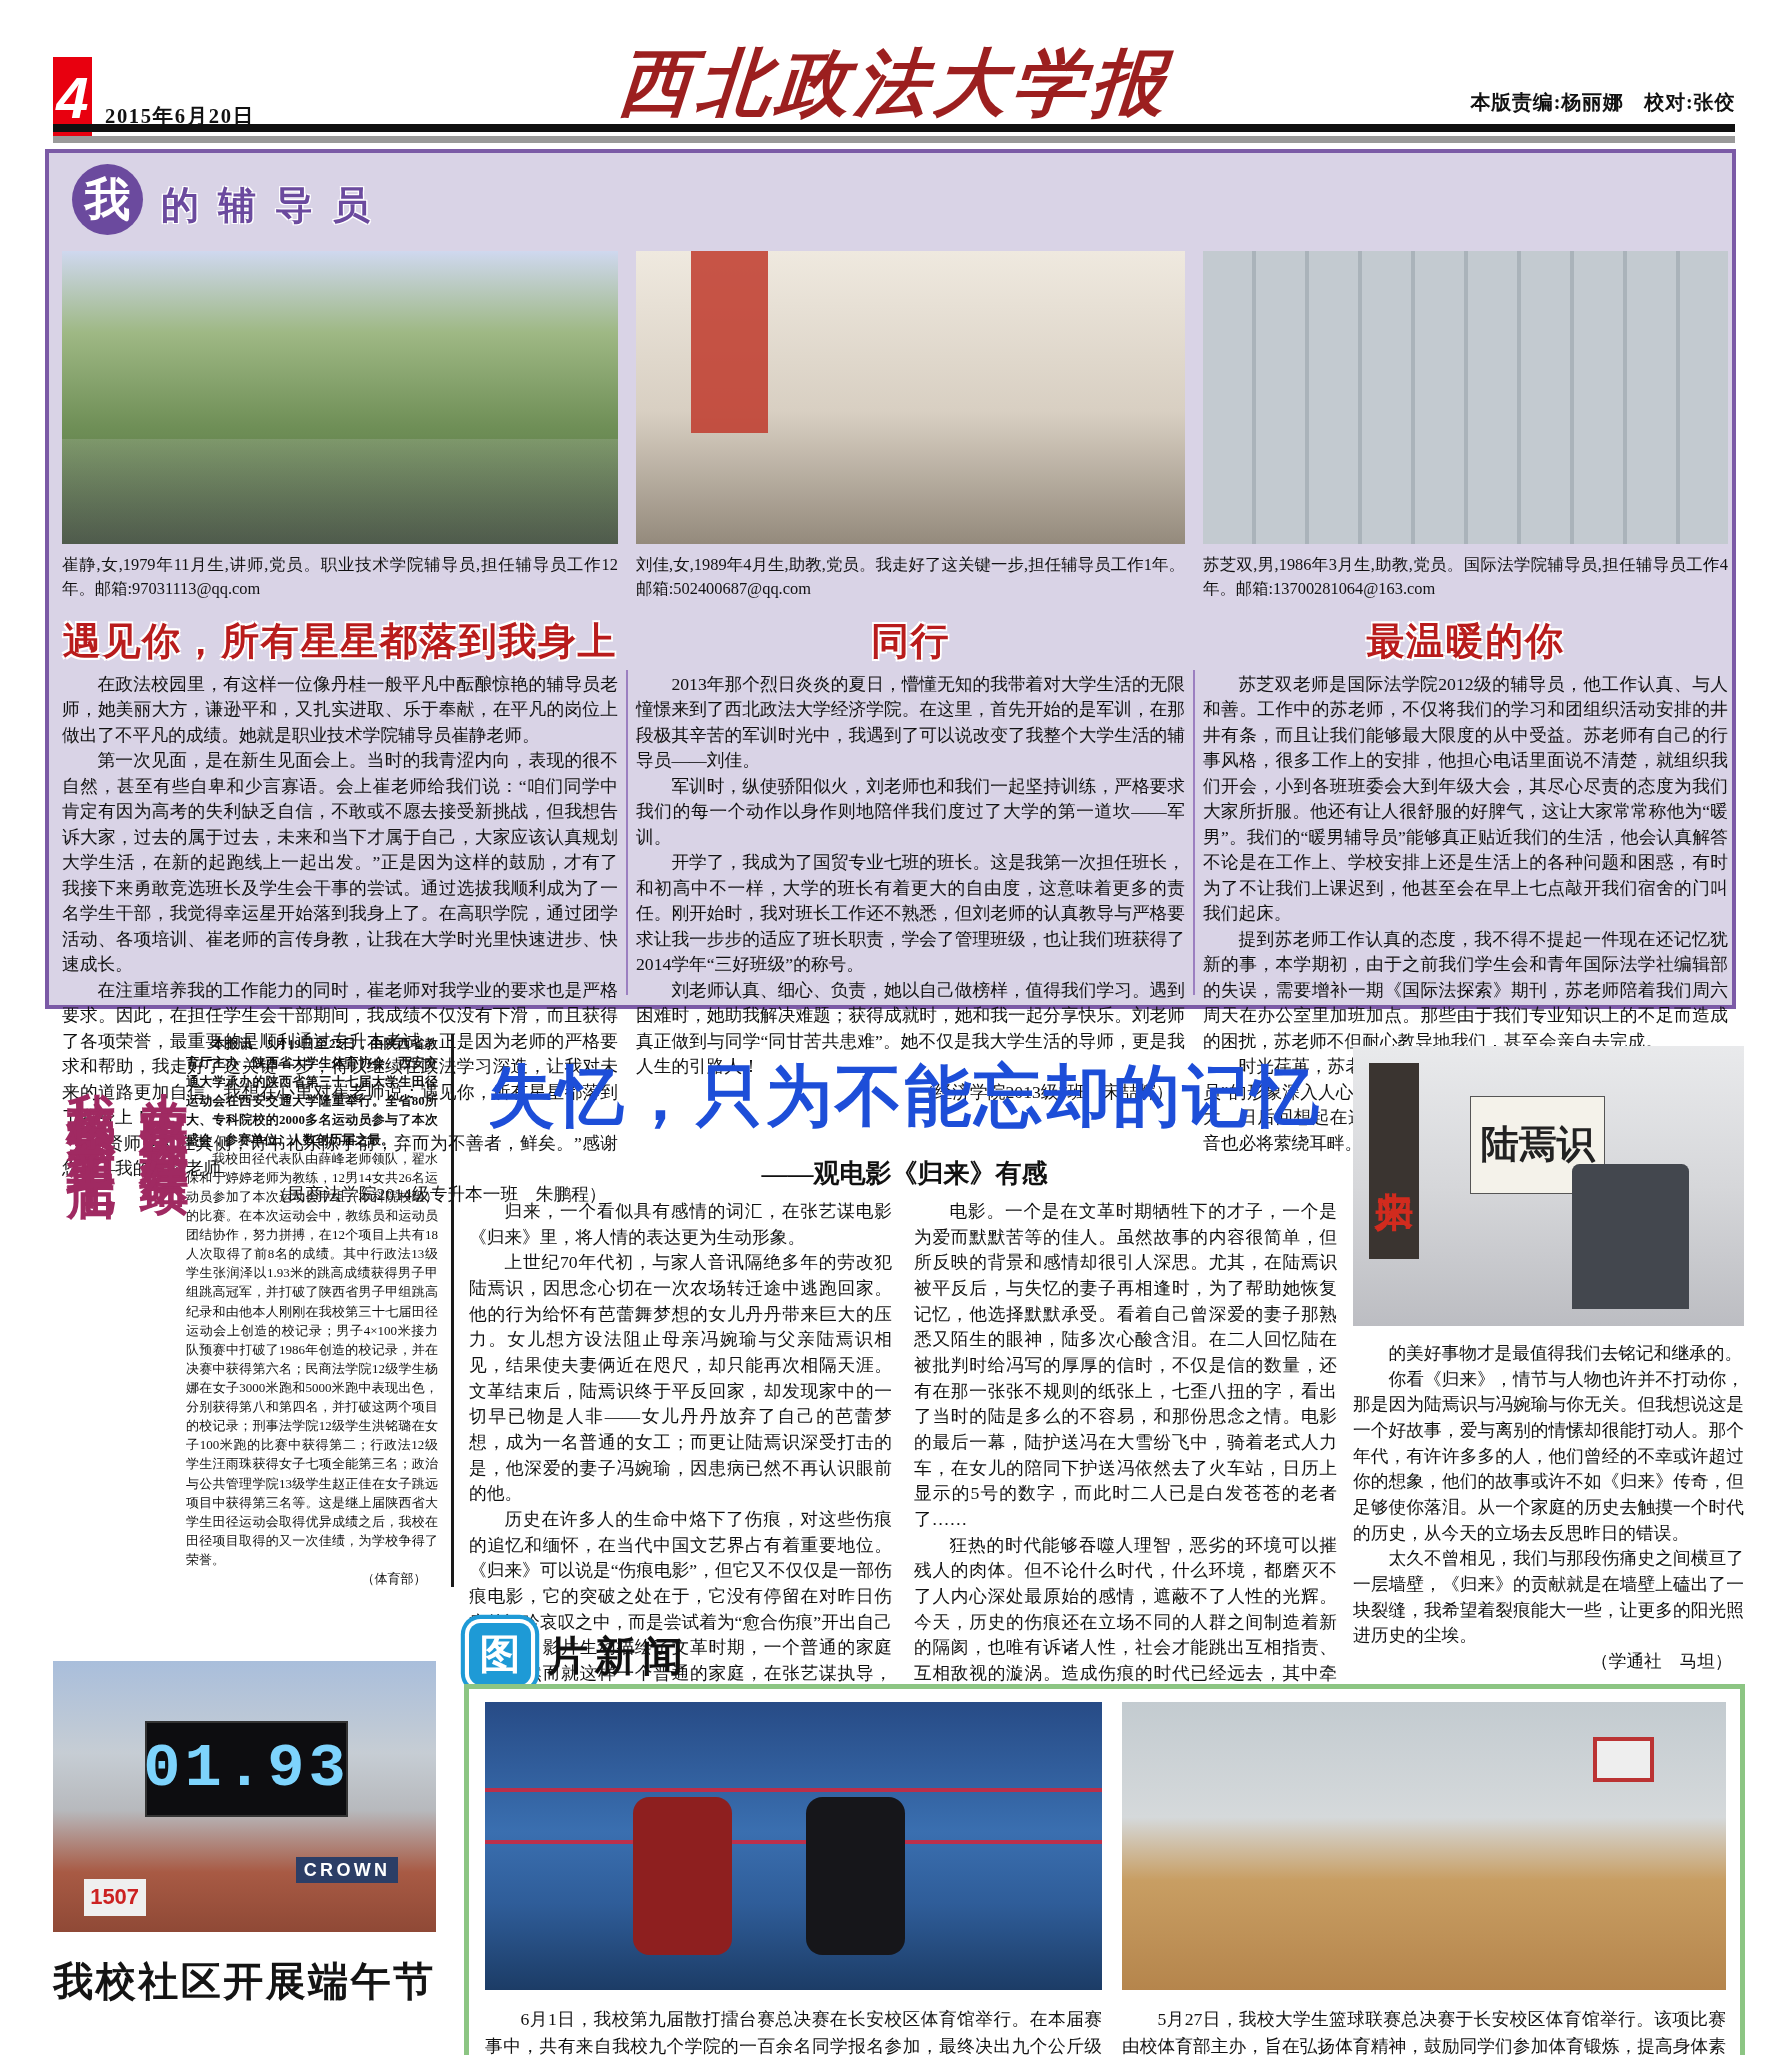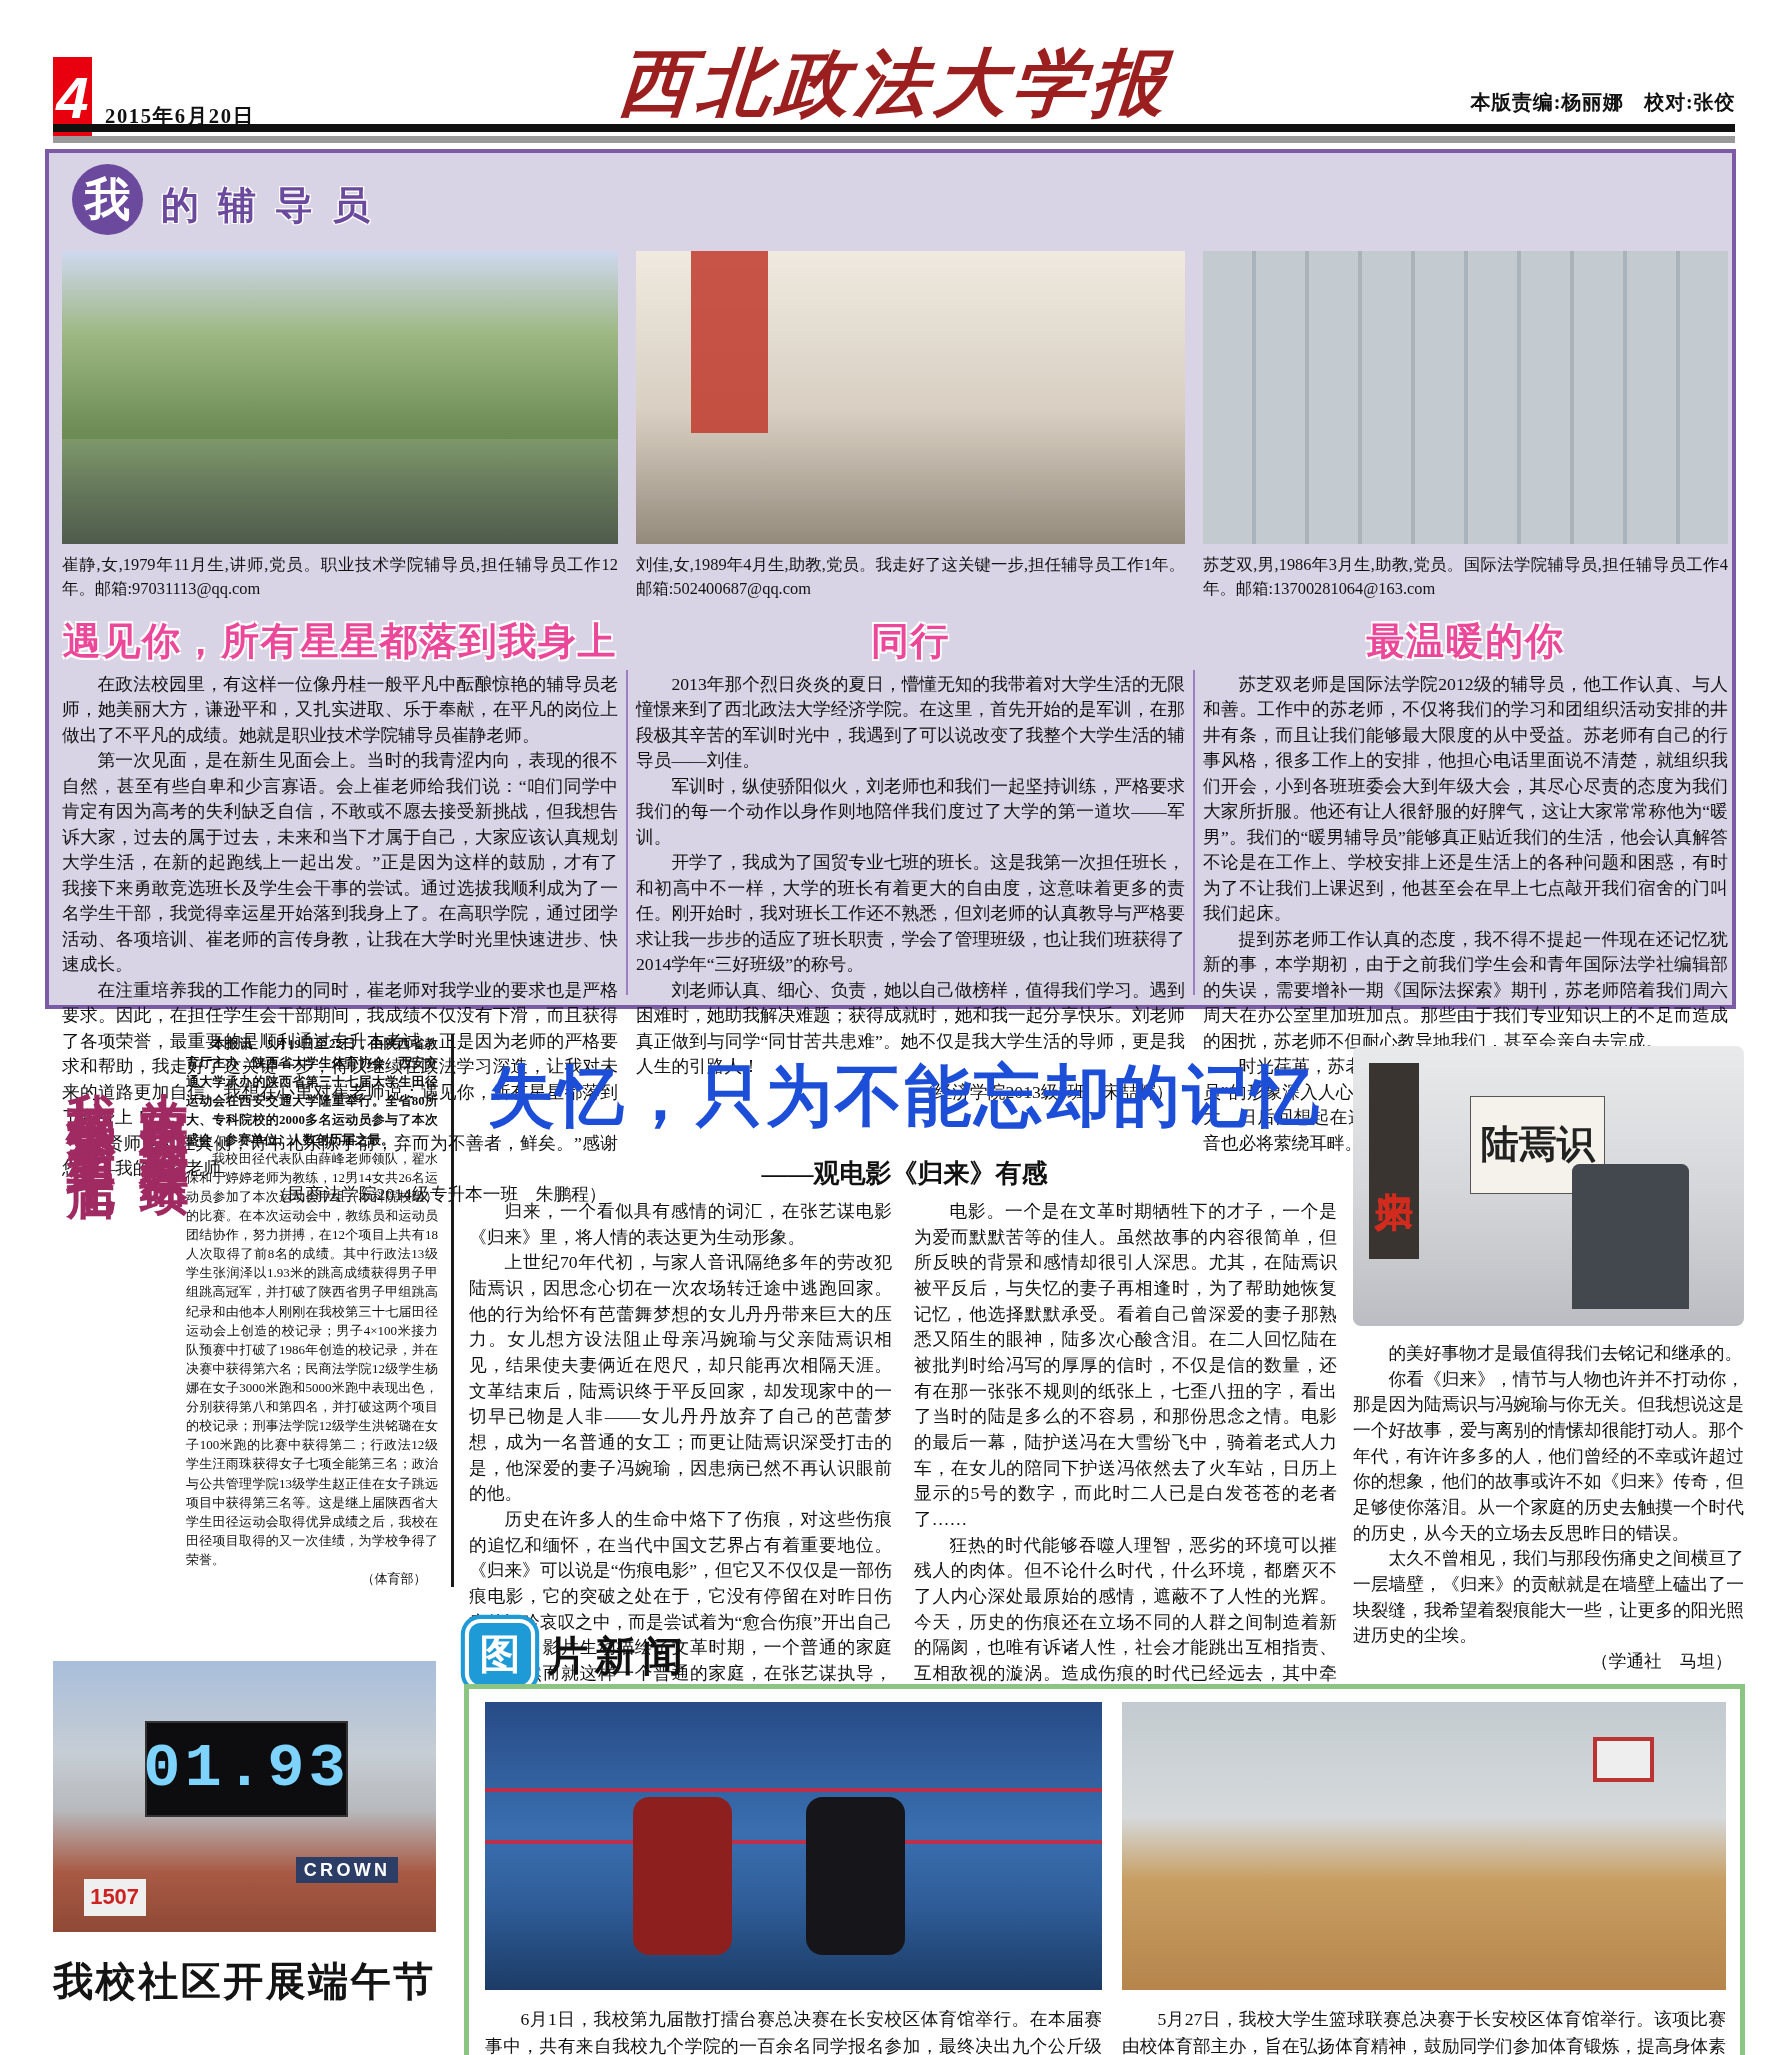--- a/index.html
+++ b/index.html
@@ -17,21 +17,21 @@
   .bar-black{left:53px;top:124px;width:1682px;height:8.2px;background:#101010;}
   .bar-gray{left:53px;top:136px;width:1682px;height:7.4px;background:#9a9a9a;}
   
   .coun-box{left:45px;top:149px;width:1691px;height:860px;background:#d9d3e6;border:4.1px solid #7b5aa6;box-sizing:border-box;}
   .coun-logo{left:72px;top:164px;width:71px;height:71px;border-radius:50%;background:#6b4a9e;
              display:flex;align-items:center;justify-content:center;color:#fff;font-size:46px;font-weight:bold;}
   .coun-logo-label{left:161px;top:180px;font-size:38px;font-weight:bold;color:#6b4a9e;letter-spacing:19px;
                    text-shadow:1.2px 1.2px 0 #fff,-1.2px -1.2px 0 #fff,1.2px -1.2px 0 #fff,-1.2px 1.2px 0 #fff;}
   .coun-photo{top:251px;height:293px;}
   .coun-cap{top:553px;font-size:16.4px;line-height:1.45;text-align:justify;}
-  .coun-title{top:616px;font-size:38px;font-weight:bold;color:#ec4899;text-align:center;
+  .coun-title{top:616px;font-size:38px;font-weight:bold;color:#b91c1c;text-align:center;
               font-family:"Liberation Sans",sans-serif;letter-spacing:1.6px;
               text-shadow:1.6px 1.6px 0 #fff,-1.6px -1.6px 0 #fff,1.6px -1.6px 0 #fff,-1.6px 1.6px 0 #fff;}
   .coun-body{top:672px;height:321px;font-size:17.7px;line-height:1.44;text-align:justify;}
   .coun-body p{margin:0;text-indent:2em;}
   .byline{text-align:right;padding-right:11.5px;}
   .vsep{width:1.6px;background:#9b7fc0;top:670px;height:325px;}
   
   .ph{background:#999;overflow:hidden;}
   .ph-c1{background:linear-gradient(180deg,#cfd8ef 0%,#9eb884 28%,#6f8f57 60%,#49663a 100%);}
   .ph-c1:after{content:"";position:absolute;left:0;right:0;bottom:0;height:36%;
@@ -144,21 +144,21 @@
   <div class="abs sp-vhead" style="left:131px;top:1053px;height:547px;">大学生田径运动会获佳绩</div>
   <div class="abs sp-body">
     <p class="lead">本报讯　5月19日至22日，由陕西省教育厅主办，陕西省大学生体育协会、西安交通大学承办的陕西省第三十七届大学生田径运动会在西安交通大学隆重举行。全省80所大、专科院校的2000多名运动员参与了本次盛会，参赛单位、人数创历届之最。</p>
     <p>我校田径代表队由薛峰老师领队，翟水保和于婷婷老师为教练，12男14女共26名运动员参加了本次运动会甲组（本科院校组）的比赛。在本次运动会中，教练员和运动员团结协作，努力拼搏，在12个项目上共有18人次取得了前8名的成绩。其中行政法13级学生张润泽以1.93米的跳高成绩获得男子甲组跳高冠军，并打破了陕西省男子甲组跳高纪录和由他本人刚刚在我校第三十七届田径运动会上创造的校记录；男子4×100米接力队预赛中打破了1986年创造的校记录，并在决赛中获得第六名；民商法学院12级学生杨娜在女子3000米跑和5000米跑中表现出色，分别获得第八和第四名，并打破这两个项目的校记录；刑事法学院12级学生洪铭璐在女子100米跑的比赛中获得第二；行政法12级学生汪雨珠获得女子七项全能第三名；政治与公共管理学院13级学生赵正佳在女子跳远项目中获得第三名等。这是继上届陕西省大学生田径运动会取得优异成绩之后，我校在田径项目取得的又一次佳绩，为学校争得了荣誉。</p>
     <div class="byline">（体育部）</div>
   </div>
   <div class="abs div-v"></div>
 
   <div class="abs mv-title">失忆，只为不能忘却的记忆</div>
   <div class="abs mv-sub">——观电影《归来》有感</div>
-  <div class="abs ph ph-movie" style="left:1353px;top:1046px;width:391px;height:280px;border-radius:8px;">
+  <div class="abs ph ph-movie" style="left:1353px;top:1046px;width:391px;height:280px;">
     <div class="mv-poster">归来</div>
     <div class="mv-sign">陆焉识</div>
     <div class="mv-fig"></div>
   </div>
   <div class="abs mv-col" style="left:469px;width:423px;height:374px;">
     <p>归来，一个看似具有感情的词汇，在张艺谋电影《归来》里，将人情的表达更为生动形象。</p>
     <p>上世纪70年代初，与家人音讯隔绝多年的劳改犯陆焉识，因思念心切在一次农场转迁途中逃跑回家。他的行为给怀有芭蕾舞梦想的女儿丹丹带来巨大的压力。女儿想方设法阻止母亲冯婉瑜与父亲陆焉识相见，结果使夫妻俩近在咫尺，却只能再次相隔天涯。文革结束后，陆焉识终于平反回家，却发现家中的一切早已物是人非——女儿丹丹放弃了自己的芭蕾梦想，成为一名普通的女工；而更让陆焉识深受打击的是，他深爱的妻子冯婉瑜，因患病已然不再认识眼前的他。</p>
     <p>历史在许多人的生命中烙下了伤痕，对这些伤痕的追忆和缅怀，在当代中国文艺界占有着重要地位。《归来》可以说是“伤痕电影”，但它又不仅仅是一部伤痕电影，它的突破之处在于，它没有停留在对昨日伤痕的沉吟哀叹之中，而是尝试着为“愈合伤痕”开出自己的药方。影片生动描绘了文革时期，一个普通的家庭生活，然而就这样一个普通的家庭，在张艺谋执导，陈道明和巩俐主演下，演绎了一段让人心酸，发人深思的情感</p>
   </div>
   <div class="abs mv-col" style="left:914px;width:423px;height:374px;">

